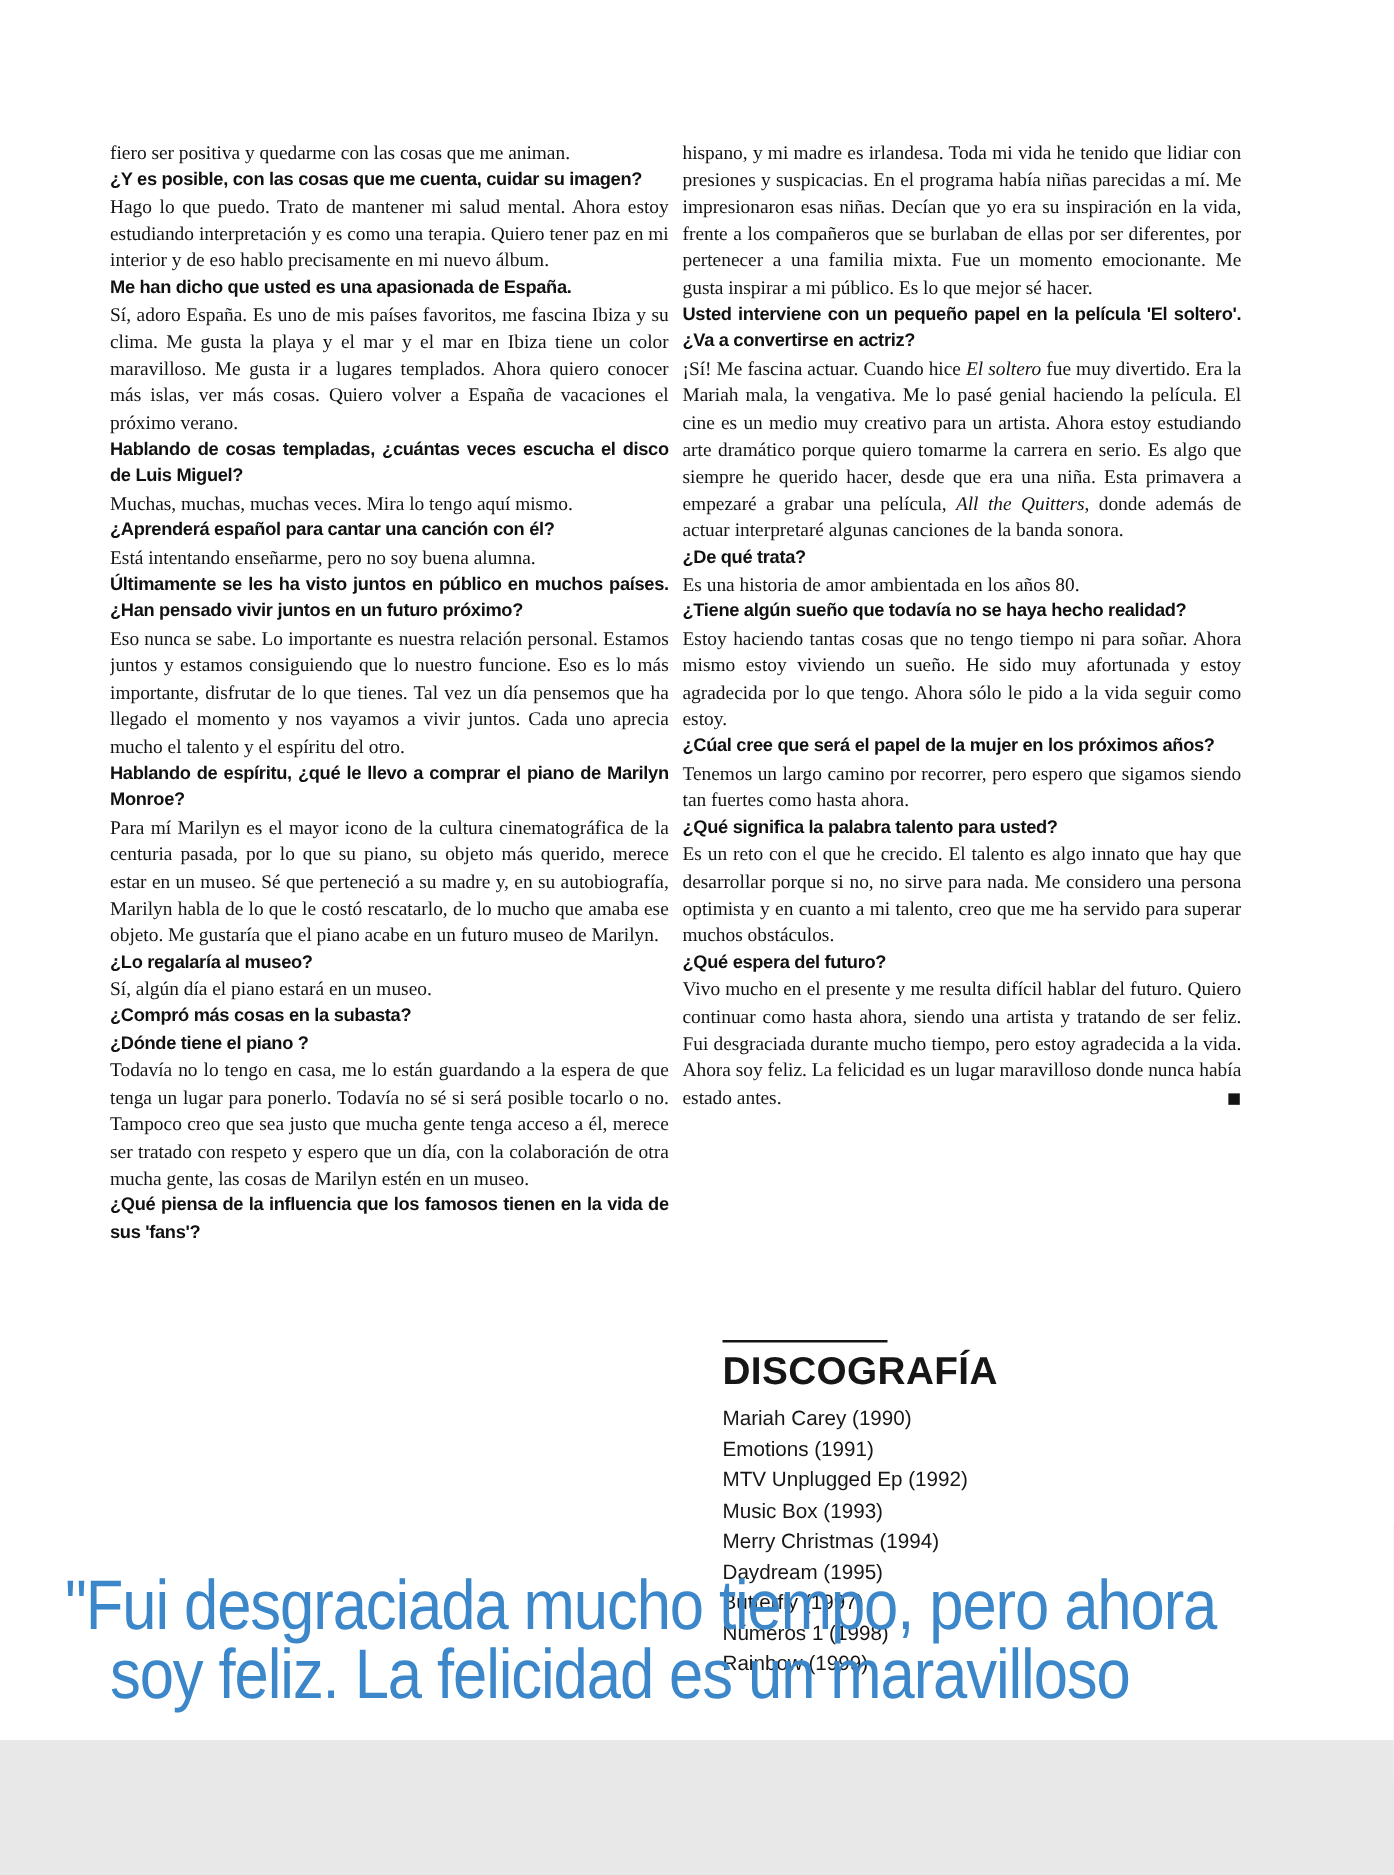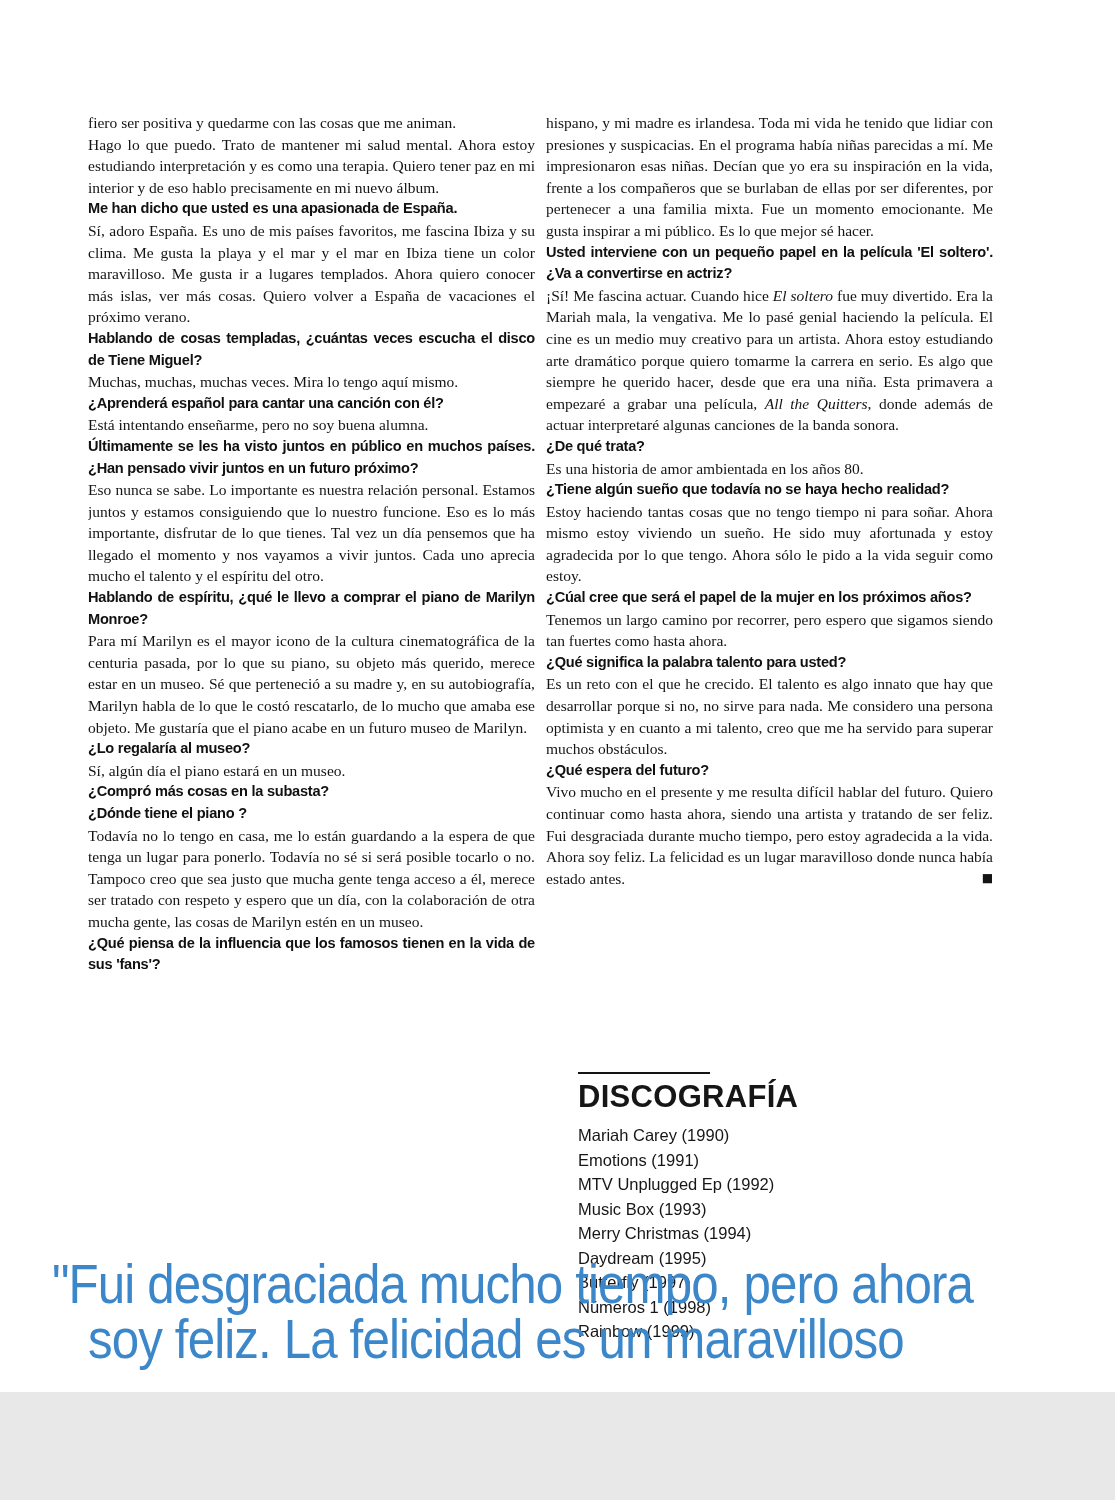--- a/index.html
+++ b/index.html
@@ -101,24 +101,25 @@
   .footer b{margin-right:8px;}
   .footer .date{font-weight:400;margin-left:2px;text-align:center;}
 </style>
 </head>
 <body>
 
 <div class="page">
 
   <div class="col col-left">
       <p class="a cont">fiero ser positiva y quedarme con las cosas que me animan.</p>
+      <p class="q">¿Y es posible, con las cosas que me cuenta, cuidar su  imagen?</p>
       <p class="a">Hago lo que puedo. Trato de mantener mi salud mental. Ahora estoy estudiando interpretación y es como una terapia. Quiero tener paz en mi interior y de eso hablo precisamente en mi nuevo álbum.</p>
       <p class="q">Me han dicho que usted es una apasionada de España.</p>
       <p class="a">Sí, adoro España. Es uno de mis países favoritos, me fascina Ibiza y su clima. Me gusta la playa y el mar y el mar en Ibiza tiene un color maravilloso. Me gusta ir a lugares templados. Ahora quiero conocer más islas, ver más cosas. Quiero volver a España de vacaciones el próximo verano.</p>
-      <p class="q">Hablando de cosas templadas, ¿cuántas veces escucha el disco de Tiene Miguel?</p>
+      <p class="q">Hablando de cosas templadas, ¿cuántas veces escucha el disco de Luis Miguel?</p>
       <p class="a">Muchas, muchas, muchas veces. Mira lo tengo aquí mismo.</p>
       <p class="q">¿Aprenderá español para cantar una canción con él?</p>
       <p class="a">Está intentando enseñarme, pero no soy buena alumna.</p>
       <p class="q">Últimamente se les ha visto juntos en público en muchos países. ¿Han pensado vivir juntos en un futuro próximo?</p>
       <p class="a">Eso nunca se sabe. Lo importante es nuestra relación personal. Estamos juntos y estamos consiguiendo que lo nuestro funcione. Eso es lo más importante, disfrutar de lo que tienes. Tal vez un día pensemos que ha llegado el momento y nos vayamos a vivir juntos. Cada uno aprecia mucho el talento y el espíritu del otro.</p>
       <p class="q">Hablando de espíritu, ¿qué le llevo a comprar el piano de Marilyn Monroe?</p>
       <p class="a">Para mí Marilyn es el mayor icono de la cultura cinematográfica de la centuria pasada, por lo que su piano, su objeto más querido, merece estar en un museo. Sé que perteneció a su madre y, en su autobiografía, Marilyn habla de lo que le costó rescatarlo, de lo mucho que amaba ese objeto. Me gustaría que el piano acabe en un futuro museo de Marilyn.</p>
       <p class="q">¿Lo regalaría al museo?</p>
       <p class="a">Sí, algún día el piano estará en un museo.</p>
       <p class="q">¿Compró más cosas en la subasta?</p>

